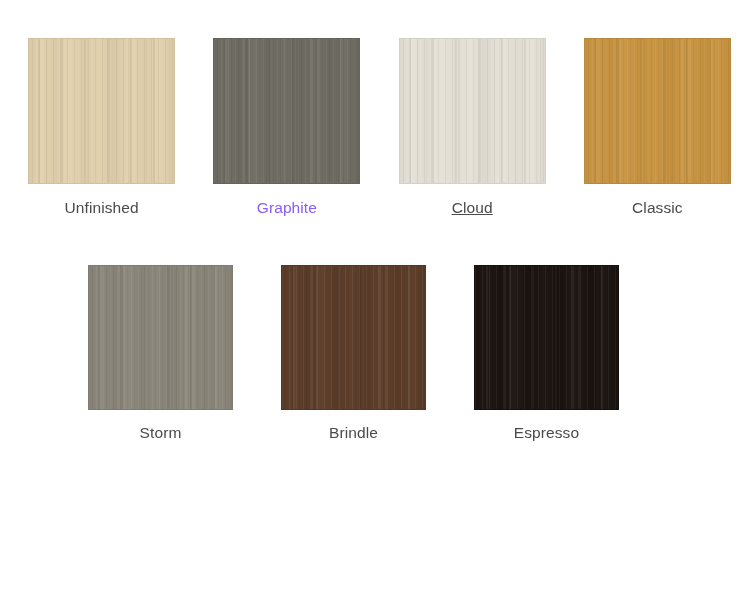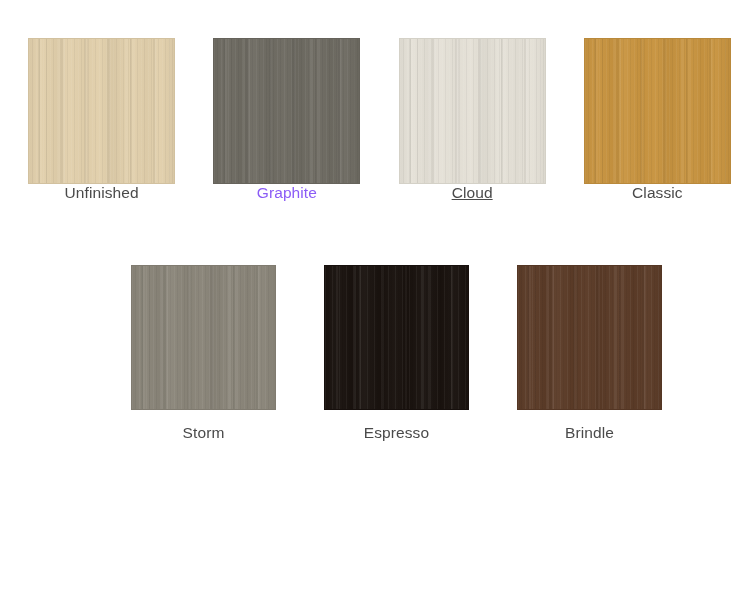--- a/index.html
+++ b/index.html
@@ -42,21 +42,21 @@
     flex-direction: column;
     align-items: center;
   }
 
   
   #row-1 .swatch-cell { width: 193px; }
   #row-1 { padding-left: 9px; box-sizing: border-box; }
 
   
   #row-2 .swatch-cell { width: 193px; }
-  #row-2 { padding-left: 107px; box-sizing: border-box; }
+  #row-2 { padding-left: 64px; box-sizing: border-box; }
 
   .swatch-chip {
     position: relative;
     width: 147px;
     height: 146px;
     border: 1px solid rgba(0, 0, 0, 0.07);
     box-sizing: border-box;
     overflow: hidden;
     background-color: #cccccc;
   }
@@ -128,20 +128,21 @@
       rgba(0,0,0,0.042) 58%,
       rgba(255,255,255,0.032) 70%,
       rgba(0,0,0,0.026) 81%,
       rgba(255,255,255,0.028) 90%,
       rgba(0,0,0,0.038) 100%
     );
     pointer-events: none;
   }
 
   .swatch-label {
+    margin-top: 15px;
     font-size: 15.5px;
     line-height: 1.2;
     color: #4a4a4a;
     text-align: center;
     white-space: nowrap;
     letter-spacing: 0.1px;
   }
   #row-2 .swatch-label {
     margin-top: 14px;
   }
@@ -191,30 +192,30 @@
 
     <div class="swatch-cell">
       <div class="swatch-chip" style="background-color: rgb(138, 133, 121);">
         <div class="grain-bands"></div>
         <div class="grain"></div>
       </div>
       <div class="swatch-label" style="color: rgb(74, 74, 74);">Storm</div>
     </div>
 
     <div class="swatch-cell">
+      <div class="swatch-chip" style="background-color: rgb(91, 59, 39);">
+        <div class="grain-bands"></div>
+        <div class="grain"></div>
+      </div>
+      <div class="swatch-label" style="color: rgb(74, 74, 74);">Brindle</div>
+    </div>
+
+    <div class="swatch-cell">
       <div class="swatch-chip" style="background-color: rgb(25, 18, 14);">
         <div class="grain-bands"></div>
         <div class="grain"></div>
       </div>
       <div class="swatch-label" style="color: rgb(74, 74, 74);">Espresso</div>
     </div>
 
-    <div class="swatch-cell">
-      <div class="swatch-chip" style="background-color: rgb(91, 59, 39);">
-        <div class="grain-bands"></div>
-        <div class="grain"></div>
-      </div>
-      <div class="swatch-label" style="color: rgb(74, 74, 74);">Brindle</div>
-    </div>
-
   </div>
 
 </div>
 
 </body></html>

